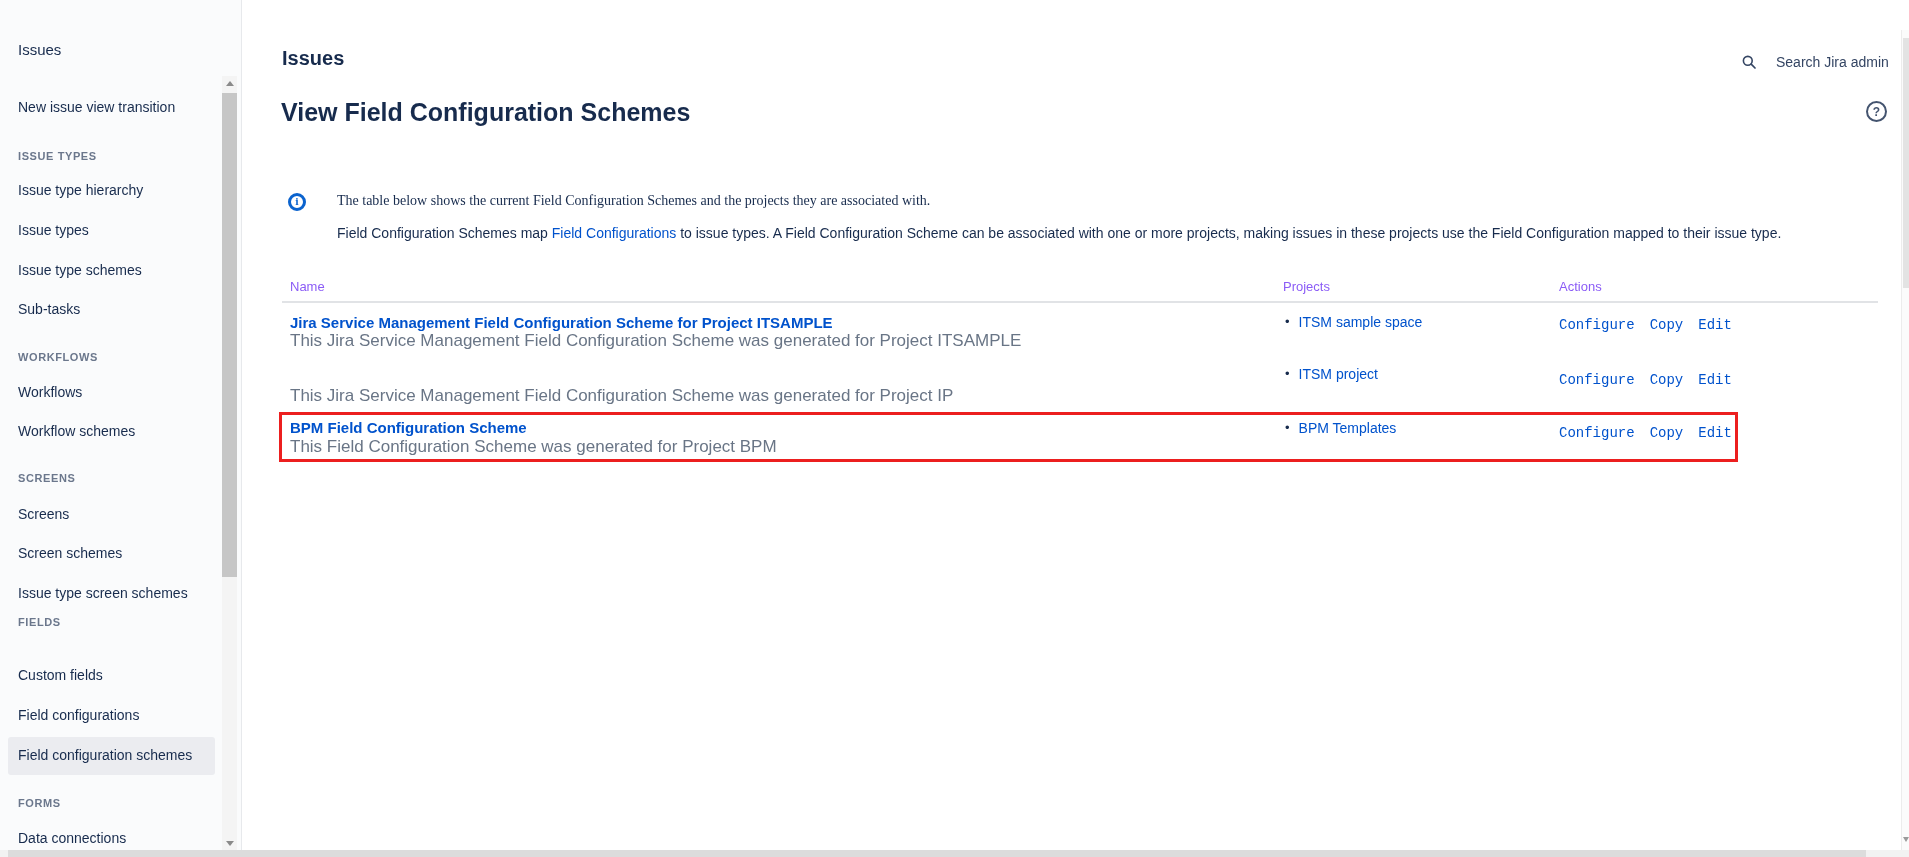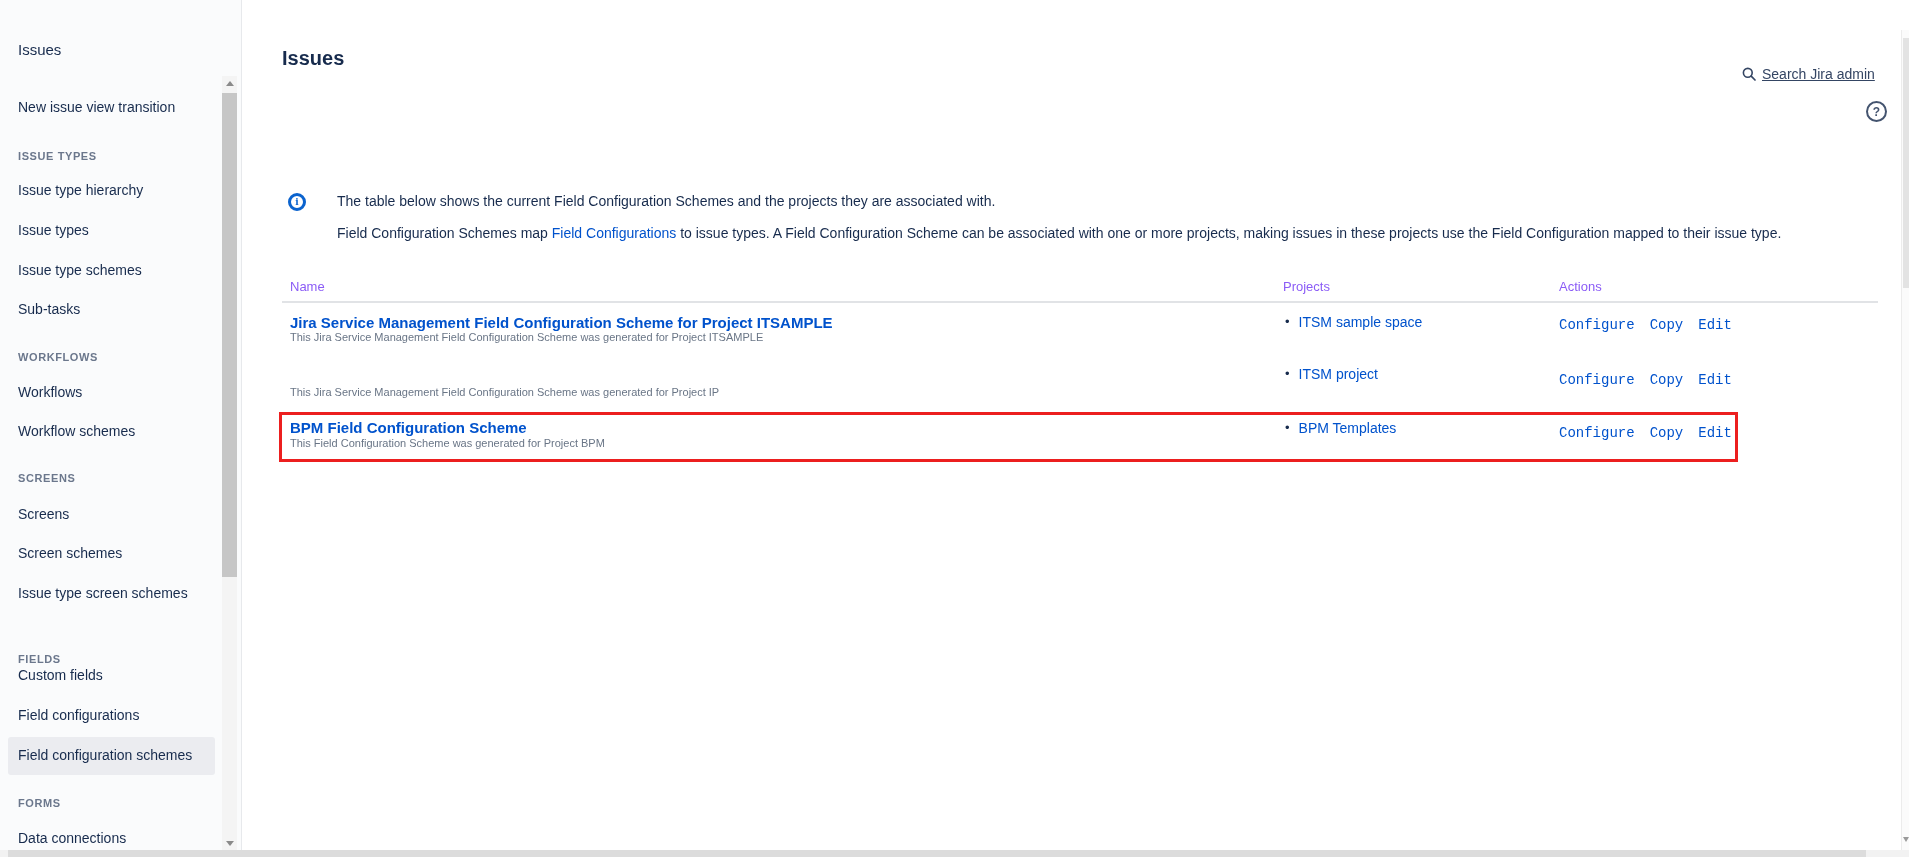--- a/index.html
+++ b/index.html
@@ -18,34 +18,34 @@
   .sb-scroll { position:absolute; left:222px; top:76px; width:15px; height:775px; background:#F4F4F4; }
   .sb-thumb { position:absolute; left:0; top:17px; width:15px; height:484px; background:#C6C6C6; }
   .sb-arrow { position:absolute; left:3.5px; width:0; height:0; border-left:4px solid transparent; border-right:4px solid transparent; }
   .sb-arrow.up { top:5px; border-bottom:5px solid #8A8A8A; }
   .sb-arrow.down { bottom:5px; border-top:5px solid #8A8A8A; }
 
   
   .page-context { position:absolute; left:282px; top:47px; font-size:20px; font-weight:600; color:#172B4D; }
   .page-title { position:absolute; left:281px; top:98px; font-size:25px; font-weight:600; color:#172B4D; }
 
-  .search-admin { position:absolute; left:1742px; top:66px; font-size:14px; color:#344563; cursor:pointer; display:flex; align-items:center; gap:6px;text-decoration:underline; }
+  .search-admin { position:absolute; left:1742px; top:54px; font-size:14px; color:#344563; cursor:pointer; display:flex; align-items:center; gap:20px; }
   .add-btn { position:absolute; left:1634px; top:94px; width:218px; height:34px; background:#F4F5F7; border:none; border-radius:3px; font-size:14px; color:#42526E; font-family:"Liberation Sans", sans-serif; cursor:pointer; }
   .help-icon { position:absolute; left:1866px; top:101px; width:21px; height:21px; border:2px solid #44546F; border-radius:50%; color:#44546F; font-size:12px; font-weight:bold; display:flex; align-items:center; justify-content:center; cursor:pointer; }
 
   .info-icon { position:absolute; left:288px; top:193px; width:18px; height:18px; border:3px solid #0B63CE; border-radius:50%; color:#0B63CE; font-size:9px; font-weight:bold; font-family:"DejaVu Serif", serif; display:flex; align-items:center; justify-content:center; }
-  .info-line1 { position:absolute; left:337px; top:193px; font-size:14px; color:#172B4D; }
+  .info-line1 { position:absolute; left:337px; top:193px; font-size:14px; color:#172B4D;font-family:Liberation Serif, serif; }
   .info-line2 { position:absolute; left:337px; top:225px; font-size:14px; color:#172B4D; white-space:nowrap; }
   a.link { color:#0052CC; text-decoration:none; cursor:pointer; }
 
   .col-header { position:absolute; top:279px; font-size:13px; color:#8b5cf6; }
   .header-line { position:absolute; left:282px; top:301px; width:1596px; border-top:2px solid #E1E3E6; }
 
   .row-name { position:absolute; left:290px; font-size:15px; font-weight:bold; color:#0052CC; text-decoration:none; cursor:pointer; white-space:nowrap; }
-  .row-desc { position:absolute; left:290px; font-size:11px; color:#697586; white-space:nowrap; }
+  .row-desc { position:absolute; left:290px; font-size:17px; color:#697586; white-space:nowrap; }
   .cell-project { position:absolute; left:1285px; font-size:14px; white-space:nowrap;text-align:right; }
   .cell-project .bullet { color:#172B4D; font-size:13px; margin-right:9px; vertical-align:1px; }
   .cell-actions { position:absolute; left:1559px; font-size:14px; white-space:nowrap; }
   .cell-actions a { margin-right:15px;font-family:Liberation Mono, monospace; }
 
   .red-box { position:absolute; left:279px; top:412px; width:1459px; height:50px; border:3px solid #EC1F1F; pointer-events:none; z-index:5; }
 
   
   .hscroll { position:absolute; left:0; bottom:0; width:1909px; height:7px; background:#F2F2F2; }
   .hthumb { position:absolute; left:8px; top:0; width:1858px; height:7px; background:#DCDCDC; }
@@ -68,37 +68,38 @@
     <div class="sb-item" style="top:221px">Issue types</div>
     <div class="sb-item" style="top:261px">Issue type schemes</div>
     <div class="sb-item" style="top:300px">Sub-tasks</div>
     <div class="sb-header" style="top:350px">WORKFLOWS</div>
     <div class="sb-item" style="top:383px">Workflows</div>
     <div class="sb-item" style="top:422px">Workflow schemes</div>
     <div class="sb-header" style="top:471px">SCREENS</div>
     <div class="sb-item" style="top:505px">Screens</div>
     <div class="sb-item" style="top:544px">Screen schemes</div>
     <div class="sb-item" style="top:584px">Issue type screen schemes</div>
-    <div class="sb-header" style="top:652px">FIELDS</div>
+    <div class="sb-header" style="top:615px">FIELDS</div>
     <div class="sb-item" style="top:666px">Custom fields</div>
     <div class="sb-item" style="top:706px">Field configurations</div>
     <div class="sb-item" style="top:746px">Field configuration schemes</div>
     <div class="sb-header" style="top:796px">FORMS</div>
     <div class="sb-item" style="top:829px">Data connections</div>
 
     <div class="sb-partial-item"></div>
 
     <div class="sb-scroll">
       <div class="sb-arrow up"></div>
       <div class="sb-thumb"></div>
       <div class="sb-arrow down"></div>
     </div>
   </aside>
 
   <div class="page-context">Issues</div>
+  <div class="page-title">View Field Configuration Schemes</div>
 
   <div class="search-admin">
     <svg width="14" height="14" viewBox="0 0 14 14">
       <circle cx="5.8" cy="5.8" r="4.4" fill="none" stroke="#344563" stroke-width="1.6"></circle>
       <line x1="9.2" y1="9.2" x2="13" y2="13" stroke="#344563" stroke-width="1.7" stroke-linecap="round"></line>
     </svg>
     <span>Search Jira admin</span>
   </div>
 
   <div class="help-icon">?</div>

